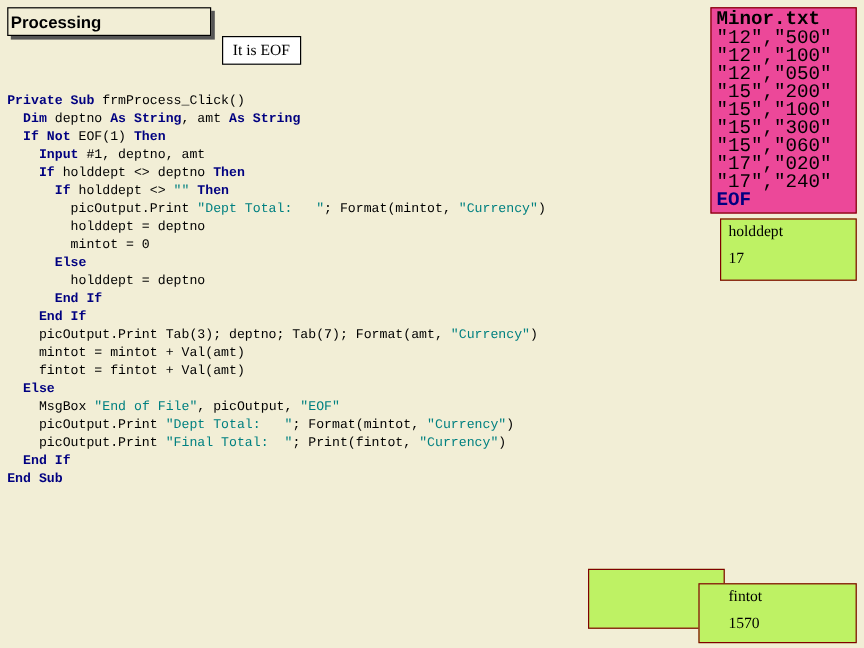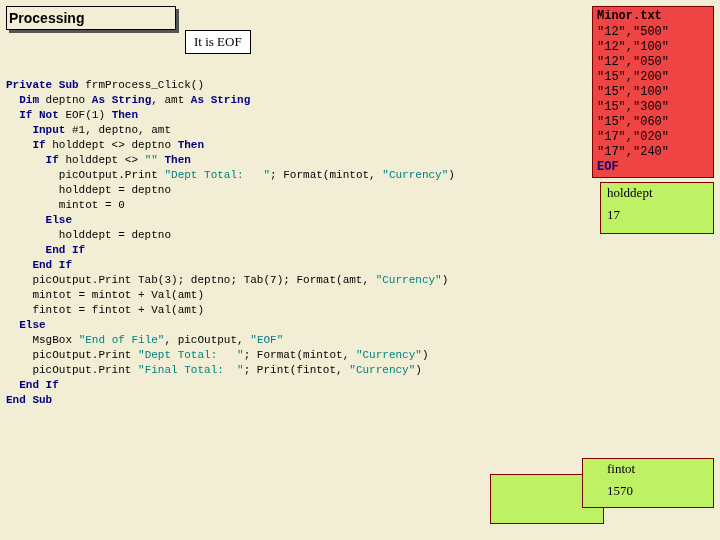--- a/index.html
+++ b/index.html
@@ -48,41 +48,41 @@
     color: #000;
   }
   .kw { color: #000080; font-weight: bold; }
   .str { color: #008080; }
   .file-box {
     position: absolute;
     top: 6px;
     right: 6px;
     width: 112px;
     border: 1px solid #800000;
-    background: #ef4444;
+    background: #ec4899;
     padding: 2px 4px;
     font-family: "Courier New", monospace;
-    font-size: 12px;
+    font-size: 16px;
     line-height: 15px;
   }
   .file-title { font-weight: bold; margin-bottom: 1px; }
   .eofline { color: #000080; font-weight: bold; }
   .var-box {
     position: absolute;
     border: 1px solid #800000;
     background: #bef264;
     font-family: "Times New Roman", serif;
     font-size: 13px;
     padding: 2px 6px;
     width: 100px;
   }
   .var-label { margin-bottom: 6px; }
   .holddept-box { top: 182px; right: 6px; height: 46px; }
   .mintot-box { bottom: 16px; left: 490px; height: 44px; }
-  .fintot-box { bottom: 32px; right: 6px; height: 44px; padding-left: 24px; }
+  .fintot-box { bottom: 4px; right: 6px; height: 44px; padding-left: 24px; }
 </style>
 </head>
 <body>
 
 <div class="title-box">
   <span>Processing</span>
 </div>
 
 <div class="small-box eof-box">
   <span>It is EOF</span>

